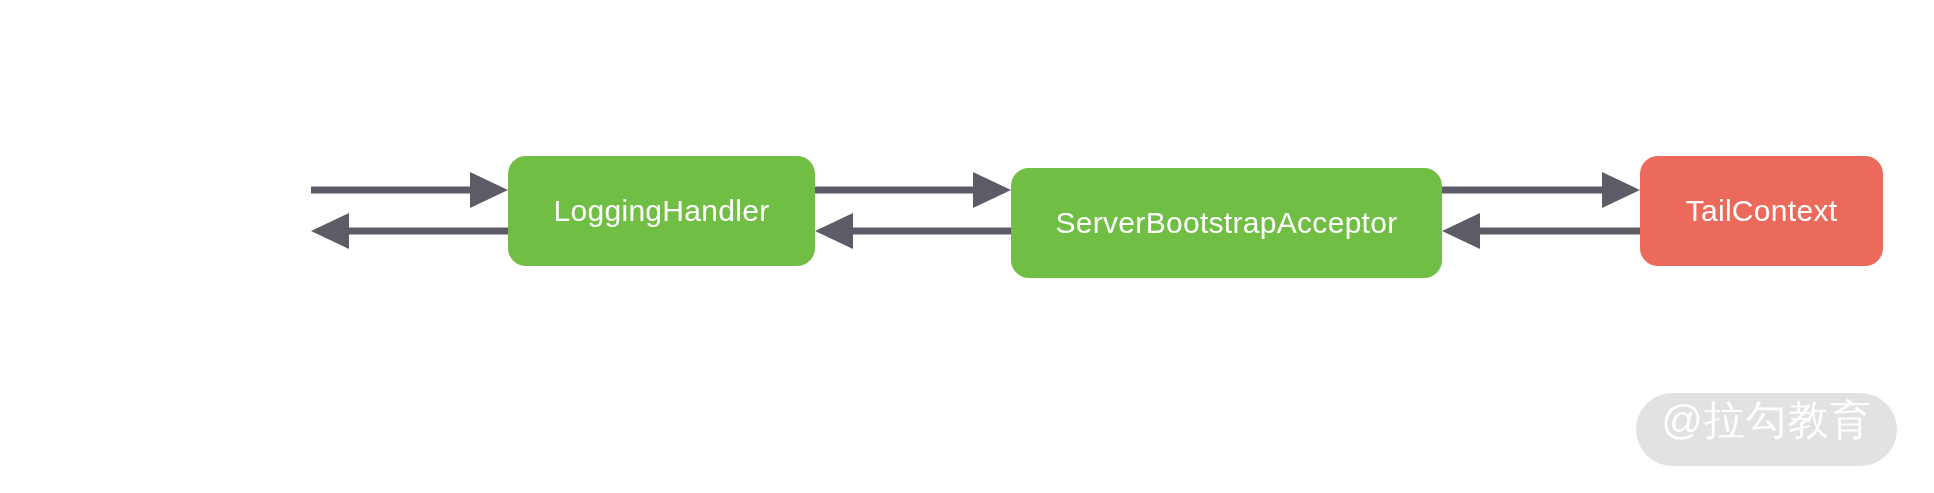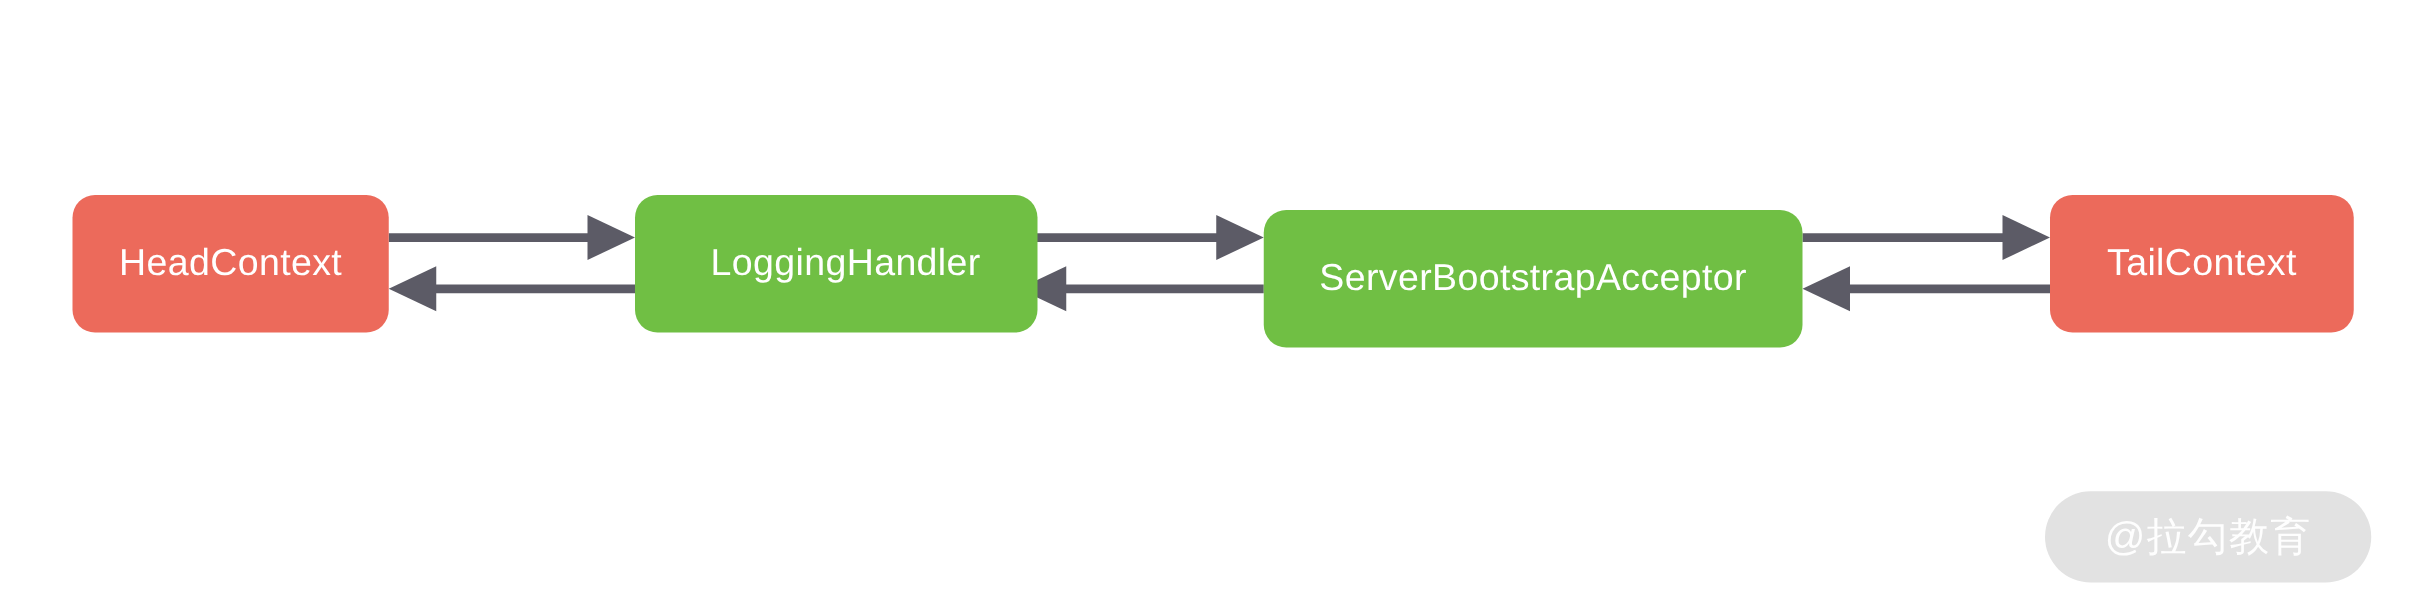--- a/index.html
+++ b/index.html
@@ -41,23 +41,22 @@
   .node-acceptor { left: 1011px; width: 431px; }
   .node-tail     { left: 1640px; width: 243px; }
   .watermark {
     position: absolute;
     left: 1636px;
     top: 393px;
     width: 261px;
     height: 73px;
     border-radius: 37px;
     display: flex;
-    align-items: center;
     justify-content: center;
-    font-size: 32px;
+    font-size: 41px;
     font-weight: 400;
     letter-spacing: 1px;
     color: rgba(255, 255, 255, 0.95);
   }
 </style>
 </head>
 <body>
 
 <div class="canvas">
 
@@ -84,25 +83,22 @@
     <g>
       <line x1="1442" y1="190" x2="1606" y2="190" stroke="#5C5B66" stroke-width="7"></line>
       <polygon points="1640,190 1602,172 1602,208" fill="#5C5B66"></polygon>
     </g>
     <g>
       <line x1="1640" y1="231" x2="1476" y2="231" stroke="#5C5B66" stroke-width="7"></line>
       <polygon points="1442,231 1480,213 1480,249" fill="#5C5B66"></polygon>
     </g>
   </svg>
 
-  <div class="node node-head" style="background-color: rgb(236, 106, 91);">
-    <span>HeadContext</span>
-  </div>
 
-  <div class="node node-logging" style="background-color: rgb(112, 191, 68); padding-left: 15px;">
+  <div class="node node-logging" style="background-color: rgb(112, 191, 68);">
     <span>LoggingHandler</span>
   </div>
 
   <div class="node node-acceptor" style="background-color: rgb(112, 191, 68); margin-top: 12px;">
     <span>ServerBootstrapAcceptor</span>
   </div>
 
   <div class="node node-tail" style="background-color: rgb(236, 106, 91);">
     <span>TailContext</span>
   </div>

